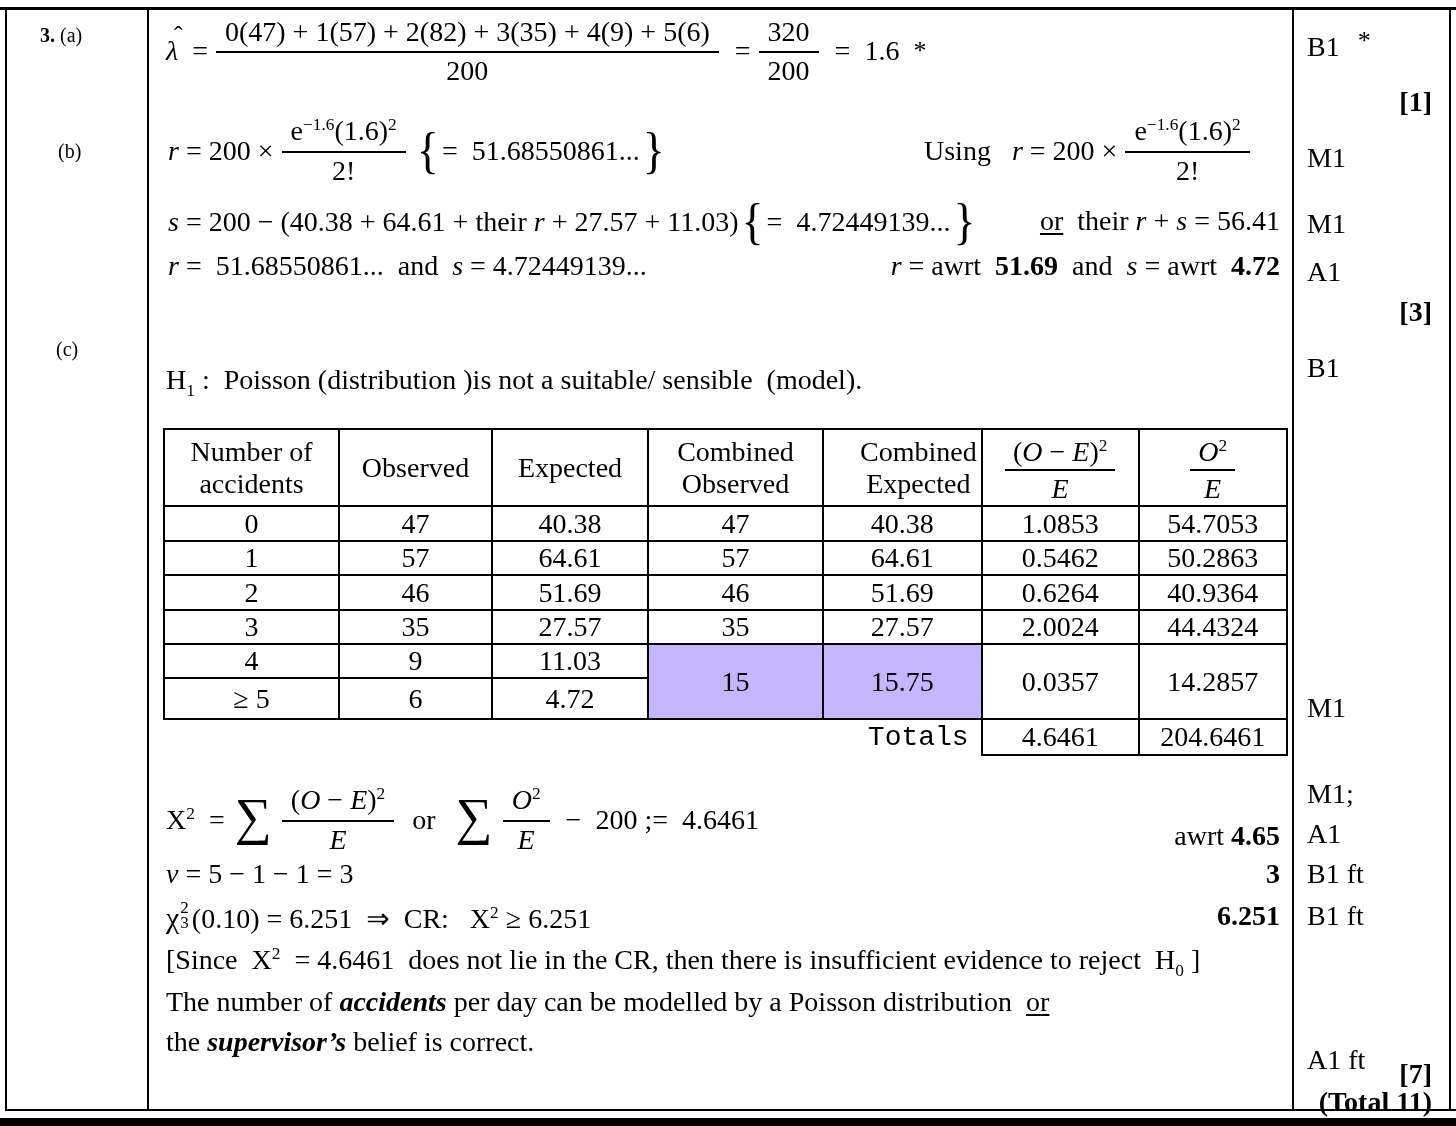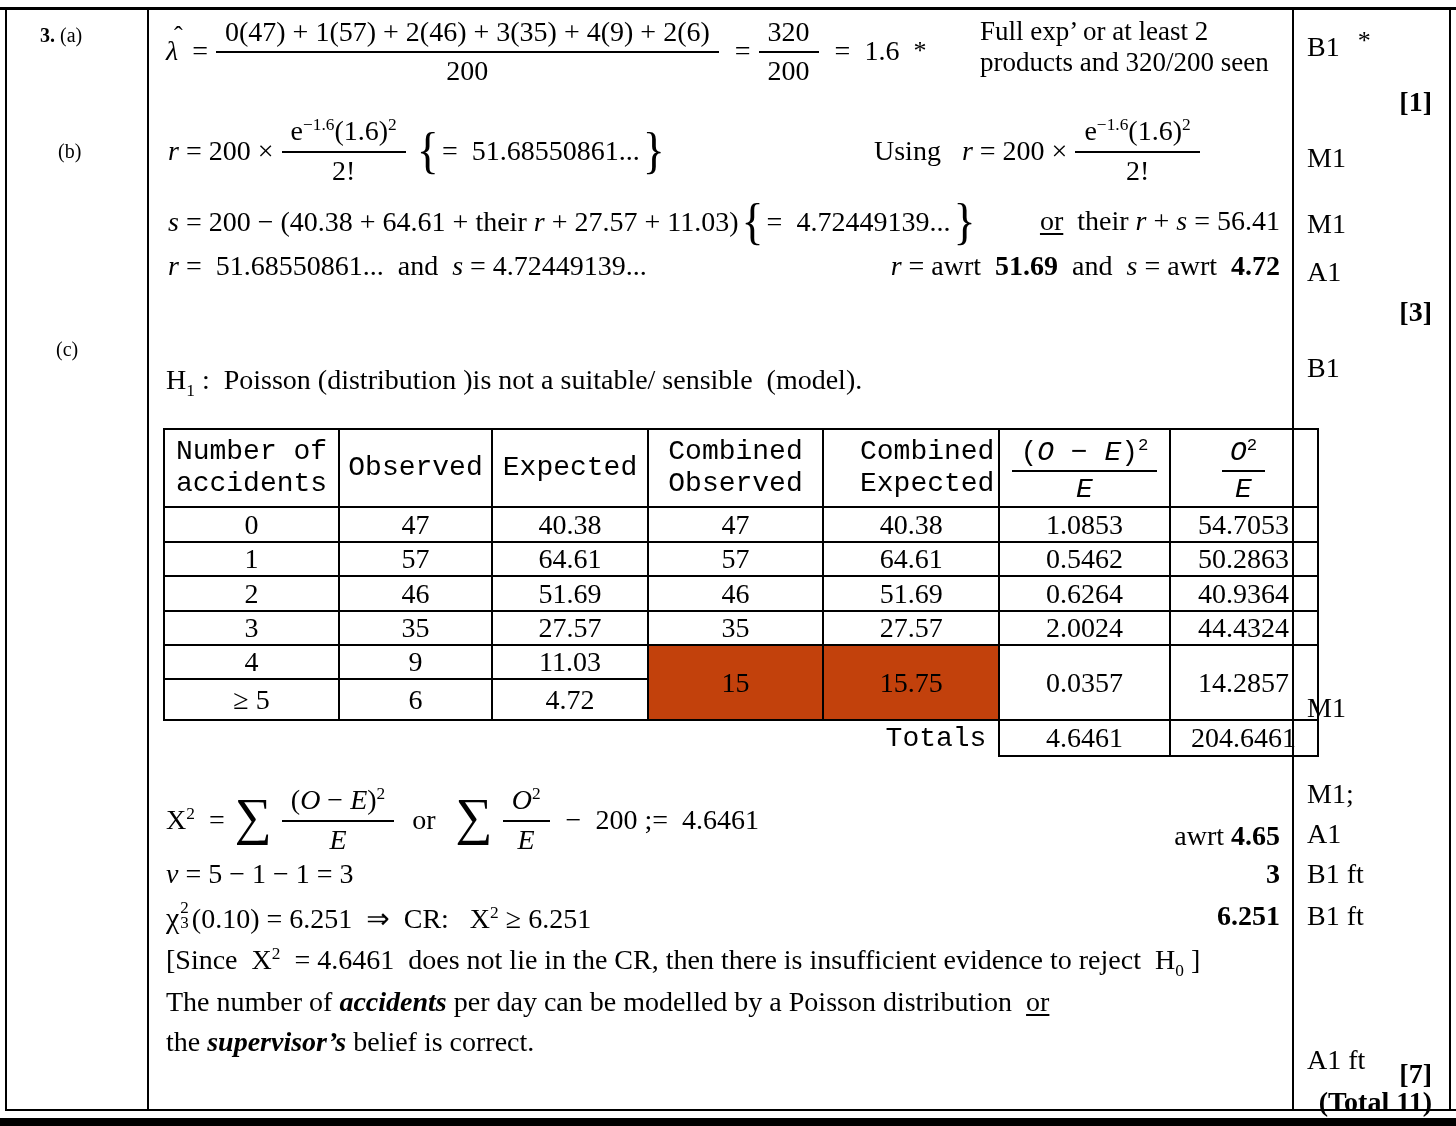--- a/index.html
+++ b/index.html
@@ -21,21 +21,21 @@
   .qlabel{position:absolute;font-size:20px;white-space:nowrap;}
   .note{position:absolute;font-size:27px;line-height:31px;white-space:nowrap;}
   sup{font-size:62%;} sub{font-size:62%;}
   .lamhat{position:relative;display:inline-block;}
   .lamhat .hat{position:absolute;left:8px;top:-14px;font-size:26px;}
   .chi-stack{display:inline-flex;flex-direction:column;align-items:flex-start;
              font-size:17px;line-height:15px;margin:-6px 3px 0 1px;}
   table.mtable{border-collapse:collapse;table-layout:fixed;}
   .mtable td,.mtable th{border:2px solid #000;text-align:center;vertical-align:middle;
             font-weight:normal;padding:0 4px;font-size:28px;line-height:32px;}
-  .mtable .gray{background:#c2410c;margin-left:40px;}
+  .mtable .gray{background:#c4b5fd;margin-left:40px;}
   .mtable .noborder{border:none;}
   .mtable .tlabel{border:none;text-align:right;padding-right:12px;font-family:Liberation Mono, monospace;}
   .hfrac .fnum{padding:0 8px 1px;}
   u{text-underline-offset:3px;}
 </style>
 </head>
 <body>
 
 <div class="page">
 
@@ -51,51 +51,47 @@
     <b>3.</b>
     <span>(a)</span>
   </div>
   <div class="qlabel" style="left:58px;top:140px;">(b)</div>
   <div class="qlabel" style="left:56px;top:338px;">(c)</div>
 
   <div class="flexline" style="left:166px;top:12px;height:78px;">
     <span class="lamhat"><i>λ</i><span class="hat">ˆ</span></span>
     <span class="gap-l">=</span>
     <span class="frac">
-      <span class="fnum">0(47) + 1(57) + 2(46) + 3(35) + 4(9) + 2(6)</span>
+      <span class="fnum">0(47) + 1(57) + 2(82) + 3(35) + 4(9) + 5(6)</span>
       <span class="fden">200</span>
     </span>
     <span class="gap-s">=</span>
     <span class="frac">
       <span class="fnum">320</span>
       <span class="fden">200</span>
     </span>
     <span class="gap-s">=&nbsp; 1.6</span>
     <span class="star gap-l">*</span>
-  </div>
-  <div class="note" style="left:980px;top:16px;">
-    <div>Full exp’ or at least 2</div>
-    <div>products and 320/200 seen</div>
   </div>
   <div class="mark" style="top:26px;">
     <span>B1</span><span class="star" style="margin-left:18px;">*</span>
   </div>
   <div class="btotal" style="top:86px;">[1]</div>
 
   <div class="flexline" style="left:168px;top:108px;height:86px;">
     <span><i>r</i> = 200 ×</span>
     <span class="frac">
       <span class="fnum">e<sup>−1.6</sup>(1.6)<sup>2</sup></span>
       <span class="fden">2!</span>
     </span>
     <span class="brace">{</span>
     <span>=&nbsp; 51.68550861...</span>
     <span class="brace">}</span>
   </div>
-  <div class="flexline" style="left:874px;top:108px;height:86px;">
+  <div class="flexline" style="left:924px;top:108px;height:86px;">
     <span>Using&nbsp;&nbsp; <i>r</i> = 200 ×</span>
     <span class="frac">
       <span class="fnum">e<sup>−1.6</sup>(1.6)<sup>2</sup></span>
       <span class="fden">2!</span>
     </span>
   </div>
   <div class="mark" style="top:142px;">M1</div>
 
   <div class="flexline" style="left:168px;top:198px;height:48px;">
     <span><i>s</i> = 200 − (40.38 + 64.61 + their <i>r</i> + 27.57 + 11.03)</span>
@@ -118,21 +114,21 @@
     <colgroup>
       <col style="width:175px">
         <col style="width:153px">
         <col style="width:156px">
       <col style="width:175px">
         <col style="width:151px">
         <col style="width:157px">
         <col style="width:148px">
     </colgroup>
     <tbody>
-        <tr style="height:64px;font-family:Liberation Mono, monospace;">
+        <tr style="height:64px;">
       <th style="white-space:normal;">Number of accidents</th>
       <th>Observed</th>
       <th>Expected</th>
       <th style="white-space:normal;">Combined Observed</th>
       <th style="white-space:normal;padding-left:36px;">Combined Expected</th>
       <th>
         <span class="frac hfrac">
           <span class="fnum">(<i>O</i> − <i>E</i>)<sup>2</sup></span>
           <span class="fden"><i>E</i></span>
         </span>

